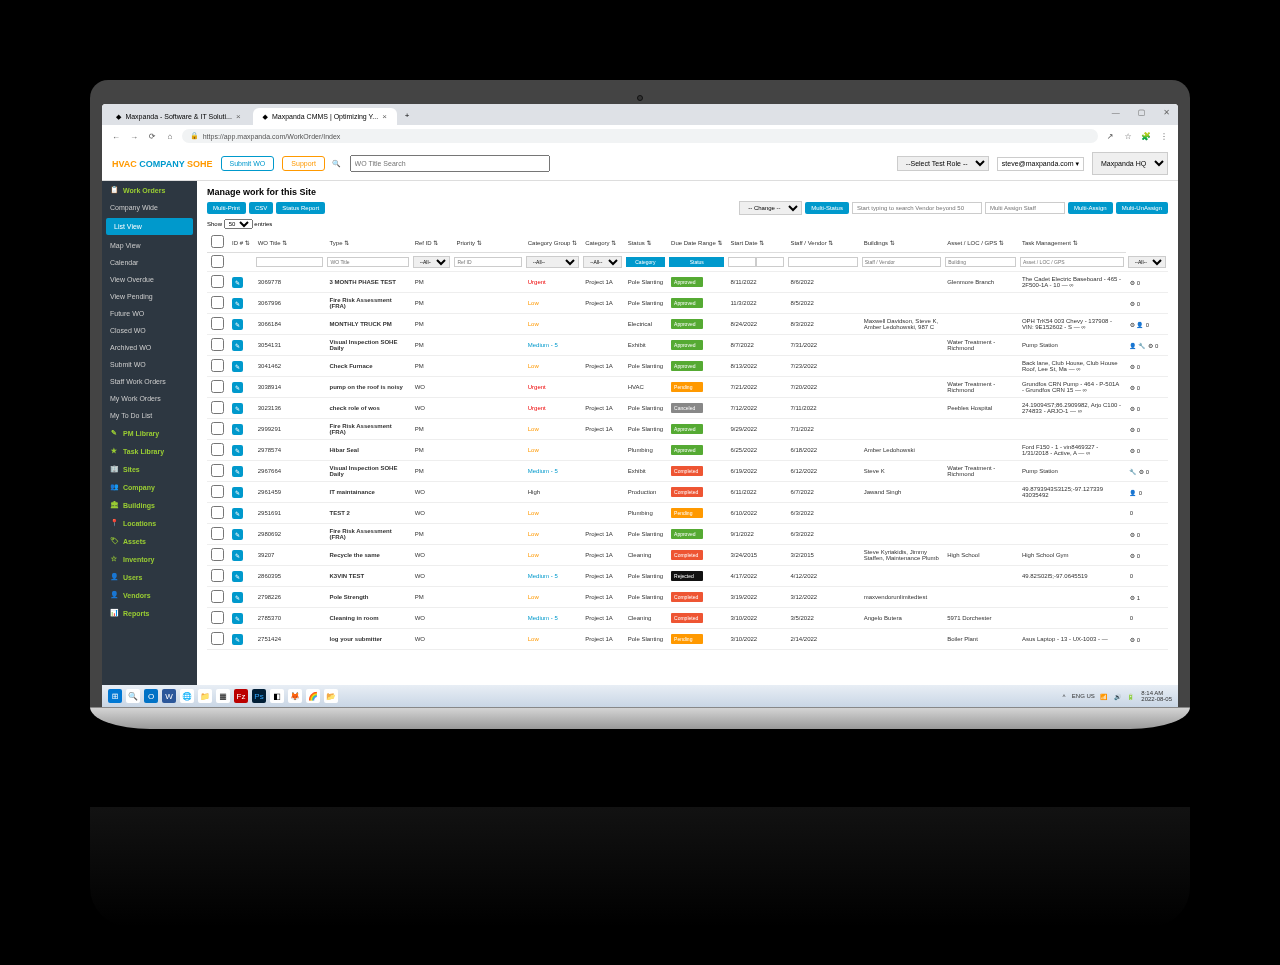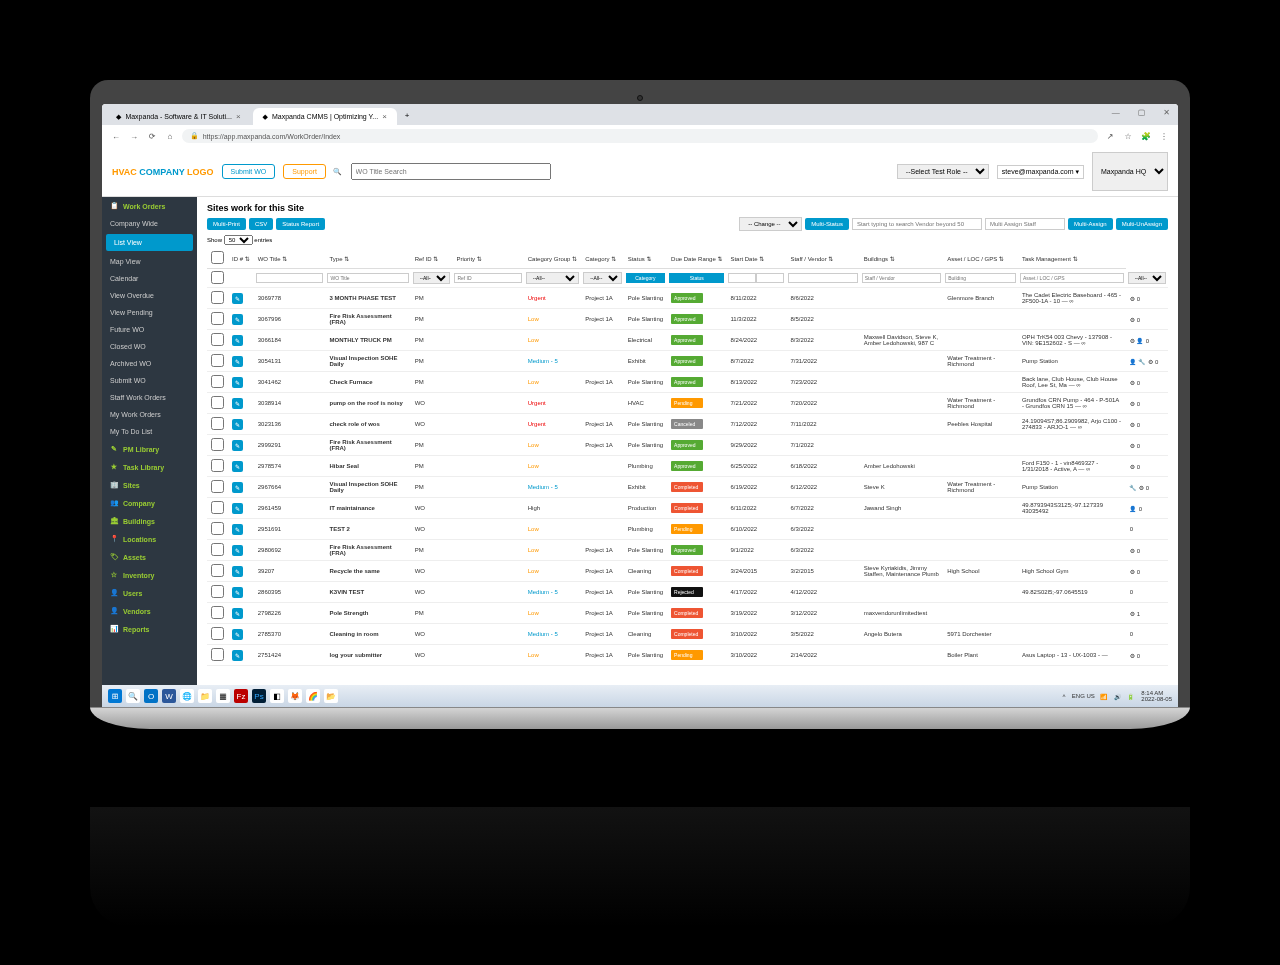--- a/index.html
+++ b/index.html
@@ -22,21 +22,21 @@
 .win-ctrl span{cursor:pointer;padding:0 4px}
 .app{display:flex;flex-direction:column;height:560px;font-size:7px}
 .app-header{display:flex;align-items:center;padding:5px 10px;gap:8px;border-bottom:1px solid #ddd;background:#fff}
 .logo{color:#f90;font-size:9px;font-weight:bold}
 .logo .b{color:#09c}
 .btn{border:1px solid;padding:3px 8px;border-radius:3px;font-size:7px;cursor:pointer;background:#fff}
 .btn.submit{color:#09c;border-color:#09c}
 .btn.support{color:#f90;border-color:#f90}
 .search-hdr{flex:1;max-width:200px;padding:3px;font-size:7px}
 .sel-role{padding:2px 4px;font-size:7px;border:1px solid #ccc}
-.hq-sel{padding:14px 4px;font-size:7px;border:1px solid #ccc}
+.hq-sel{padding:6px 4px;font-size:7px;border:1px solid #ccc}
 .body{display:flex;flex:1;overflow:hidden}
 .sidebar{width:95px;background:#2d3741;color:#ccc;font-size:7px;overflow:hidden}
 .sidebar .item{padding:5px 8px;cursor:pointer;display:flex;align-items:center;gap:5px;white-space:nowrap}
 .sidebar .item.head{color:#9c3;font-weight:bold}
 .sidebar .item.active{background:#09c;color:#fff;border-radius:2px;margin:2px 4px}
 .sidebar .ico{display:inline-block;width:8px;text-align:center}
 .main{flex:1;padding:6px 10px;background:#fff;overflow:hidden}
 .page-title{font-weight:bold;font-size:9px;margin-bottom:4px}
 .toolbar{display:flex;gap:3px;align-items:center;margin-bottom:4px}
 .blu-btn{background:#09c;color:#fff;border:none;padding:3px 6px;border-radius:2px;font-size:6px;cursor:pointer}
@@ -107,21 +107,21 @@
           <div class="nav-icon">↗</div>
           <div class="nav-icon">☆</div>
           <div class="nav-icon">🧩</div>
           <div class="nav-icon">⋮</div>
         </div>
       </div>
 
       <div class="app">
         <div class="app-header">
           <span class="logo">
-            <span>HVAC </span><span class="b">COMPANY </span><span>LOGO</span>
+            <span>HVAC </span><span class="b">COMPANY </span><span>SOHE</span>
           </span>
           <button class="btn submit">Submit WO</button>
           <button class="btn support">Support</button>
           <span>🔍</span>
           <input class="search-hdr" placeholder="WO Title Search" style="">
           <div style="flex:1"></div>
           <select class="sel-role"><option id="opt-role">--Select Test Role --</option></select>
           <span class="sel-role"><span>steve@maxpanda.com</span> ▾</span>
           <select class="hq-sel"><option id="opt-site">Maxpanda HQ</option></select>
         </div>
@@ -211,21 +211,21 @@
                 <span class="ico">👤</span>
                 <span>Vendors</span>
               </div>
               <div class="item head">
                 <span class="ico">📊</span>
                 <span>Reports</span>
               </div>
             </div>
 
           <div class="main">
-            <div class="page-title">Sites work for this Site</div>
+            <div class="page-title">Manage work for this Site</div>
             <div class="toolbar">
               <button class="blu-btn">Multi-Print</button>
               <button class="blu-btn">CSV</button>
               <button class="blu-btn">Status Report</button>
               <div style="flex:1"></div>
               <select class="gray-sel"><option id="opt-change">-- Change --</option></select>
               <button class="blu-btn">Multi-Status</button>
               <input class="txt-in" style="width: 130px;" placeholder="Start typing to search Vendor beyond 50">
               <input class="txt-in" style="width: 80px;" placeholder="Multi Assign Staff">
               <button class="blu-btn">Multi-Assign</button>

